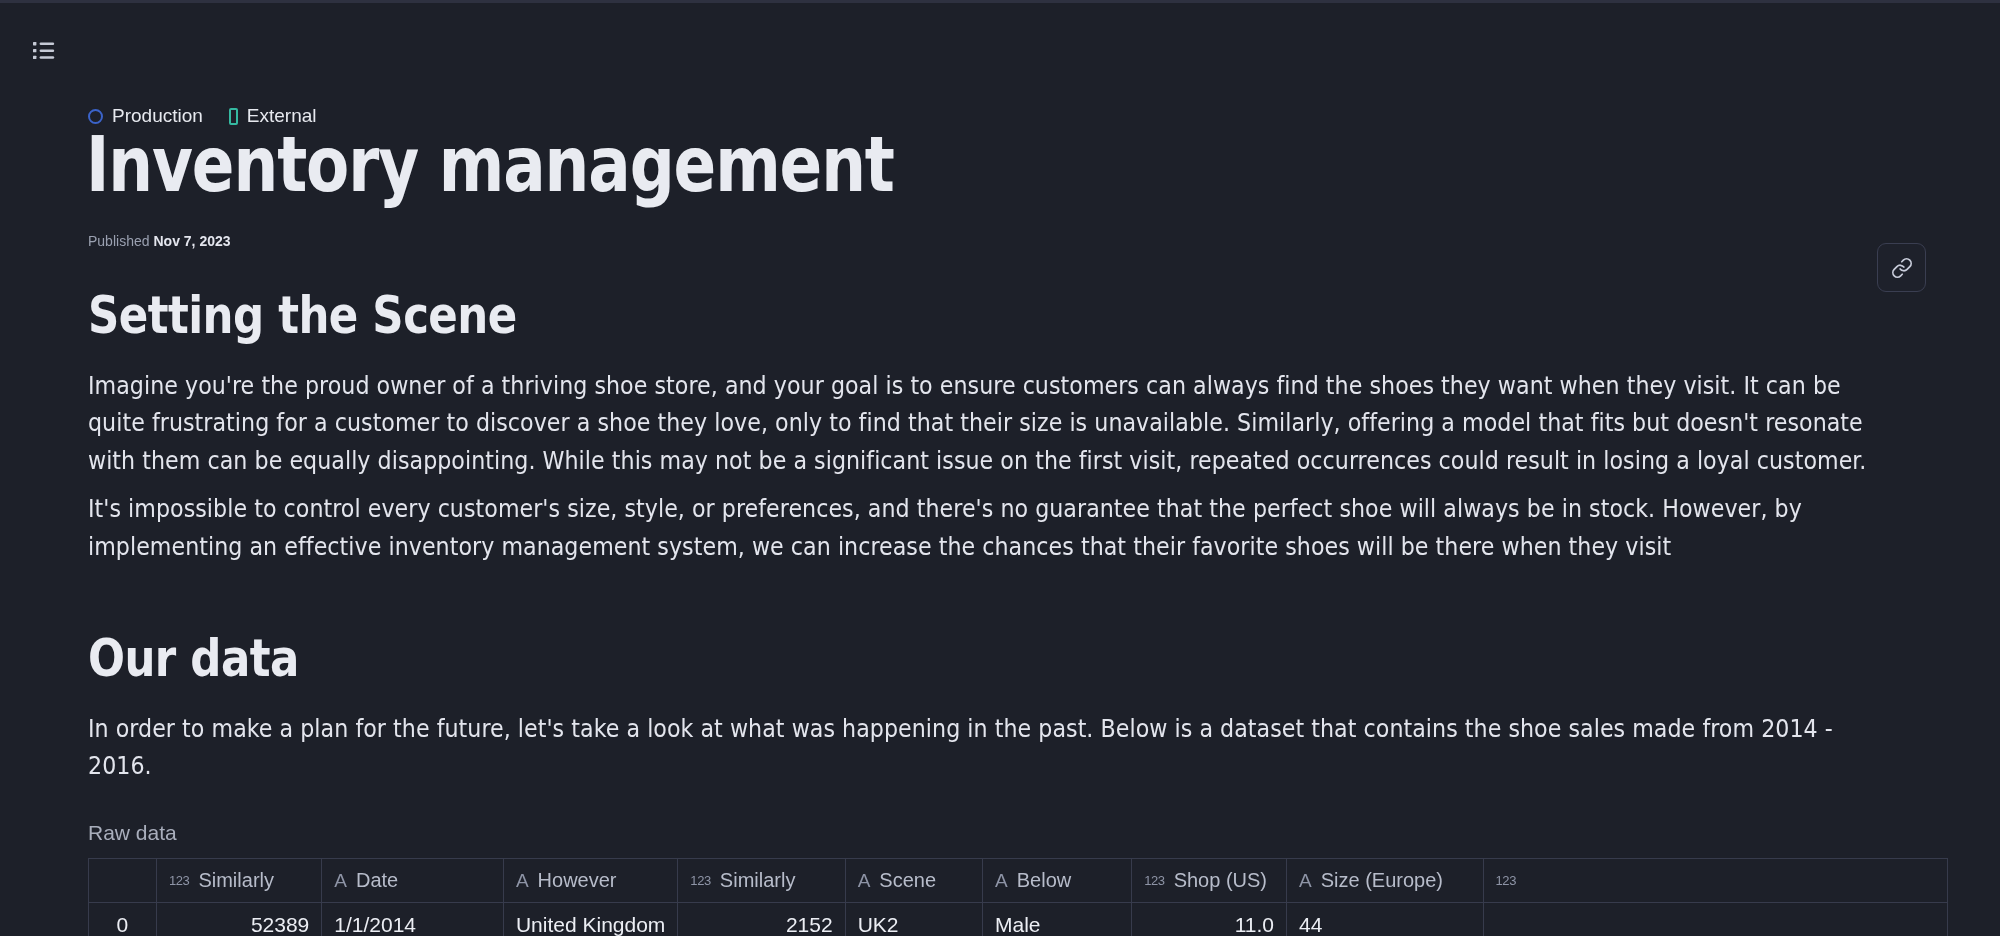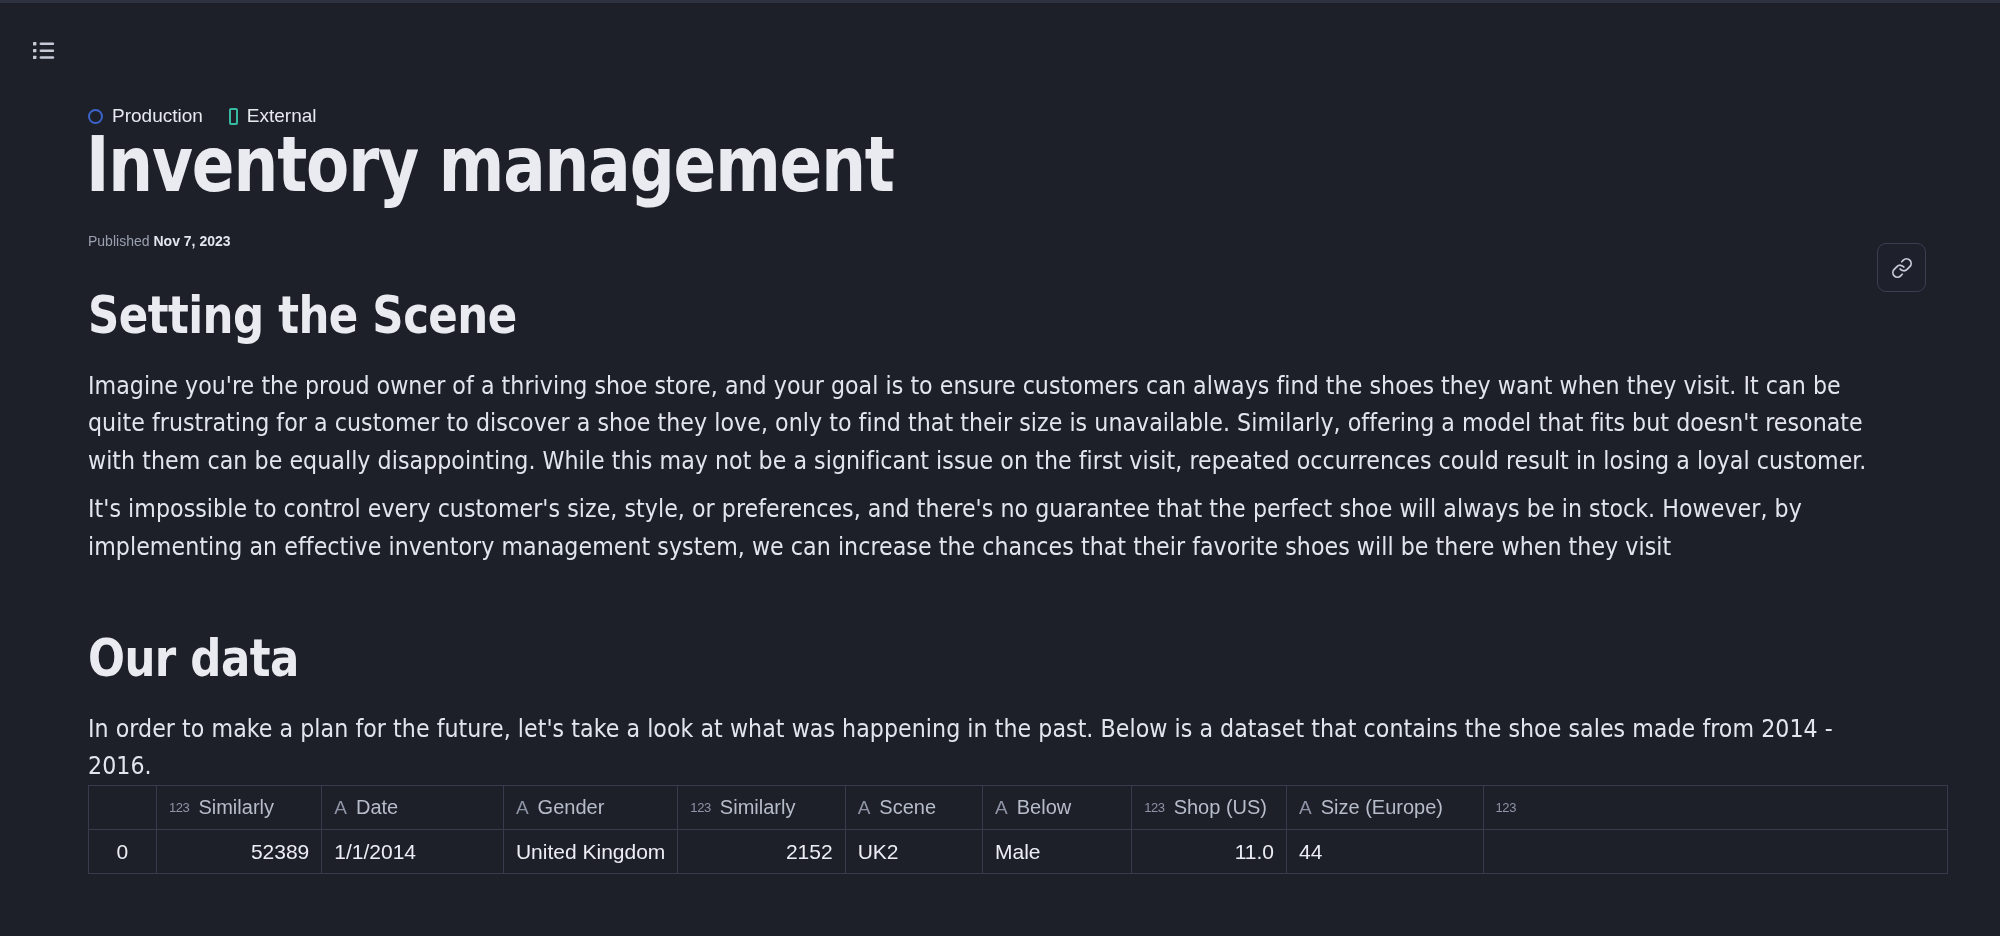--- a/index.html
+++ b/index.html
@@ -256,20 +256,21 @@
 
   <div class="article">
 
     <h2 class="section-h h-scene">Setting the Scene</h2>
     <p class="body-p">Imagine you're the proud owner of a thriving shoe store, and your goal is to ensure customers can always find the shoes they want when they visit. It can be quite frustrating for a customer to discover a shoe they love, only to find that their size is unavailable. Similarly, offering a model that fits but doesn't resonate with them can be equally disappointing. While this may not be a significant issue on the first visit, repeated occurrences could result in losing a loyal customer.</p>
     <p class="body-p">It's impossible to control every customer's size, style, or preferences, and there's no guarantee that the perfect shoe will always be in stock. However, by implementing an effective inventory management system, we can increase the chances that their favorite shoes will be there when they visit</p>
 
     <h2 class="section-h h-data">Our data</h2>
     <p class="body-p">In order to make a plan for the future, let's take a look at what was happening in the past. Below is a dataset that contains the shoe sales made from 2014 - 2016.</p>
 
+    <div class="table-caption">Raw data</div>
 
     <div class="table-wrap">
       <table class="raw">
         <colgroup>
           <col style="width:68px">
           <col style="width:166px">
           <col style="width:183px">
           <col style="width:163px">
           <col style="width:168px">
           <col style="width:138px">
@@ -291,21 +292,21 @@
               </th>
             <th>
                 <span class="th-inner">
                   <span class="type-ico alpha">A</span>
                   <span>Date</span>
                 </span>
               </th>
             <th>
                 <span class="th-inner">
                   <span class="type-ico alpha">A</span>
-                  <span>Gender</span>
+                  <span>However</span>
                 </span>
               </th>
             <th>
                 <span class="th-inner">
                   <span class="type-ico">123</span>
                   <span>Similarly</span>
                 </span>
               </th>
             <th>
                 <span class="th-inner">

